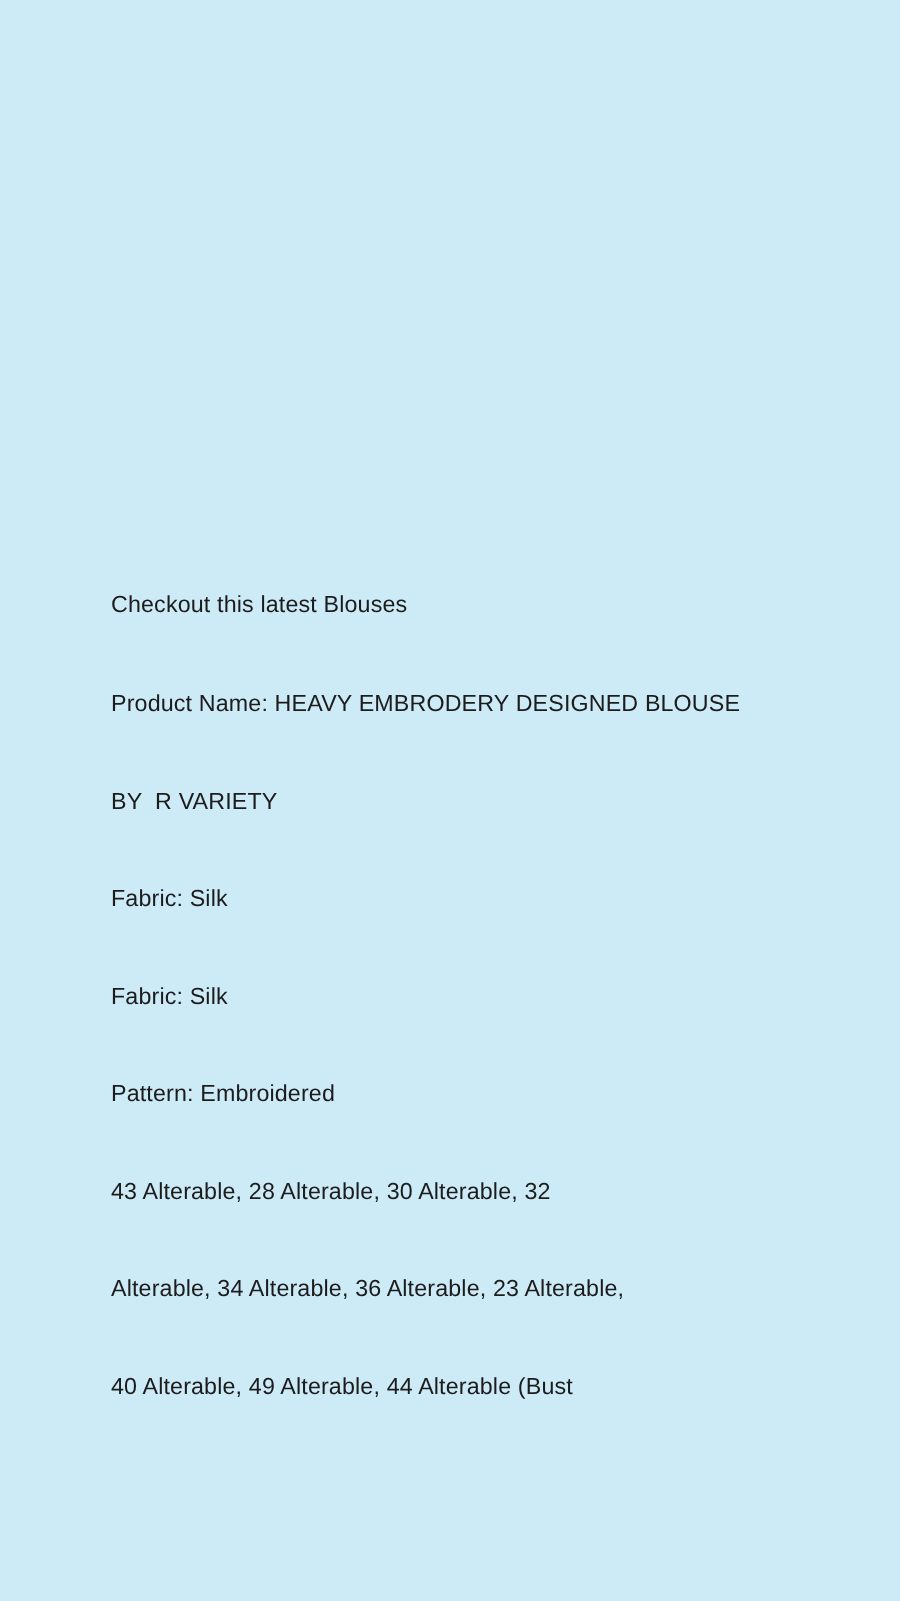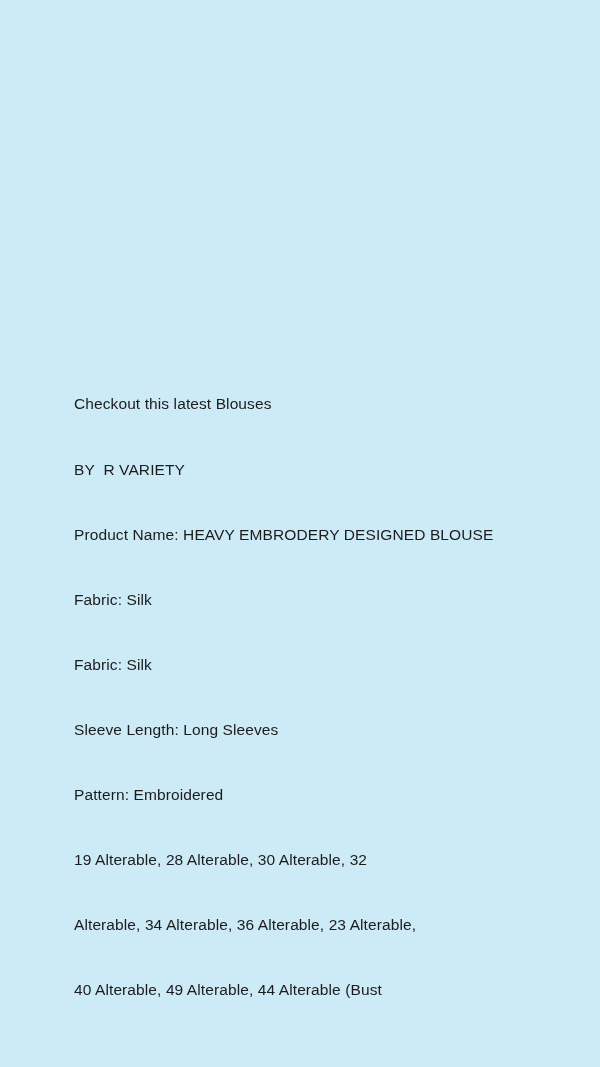--- a/index.html
+++ b/index.html
@@ -35,27 +35,26 @@
     display: block;
     min-height: 21.7px;
   }
 </style>
 </head>
 <body style="background: rgb(205, 234, 247);">
 
 <div class="page">
   <div class="product-text-block">
     <span class="line">Checkout this latest Blouses</span>
+    <span class="line">Product Name: HEAVY EMBRODERY DESIGNED BLOUSE</span>
     <span class="line">BY  R VARIETY</span>
-    <span class="line">Product Name: HEAVY EMBRODERY DESIGNED BLOUSE</span>
     <span class="line">Fabric: Silk</span>
     <span class="line">Fabric: Silk</span>
-    <span class="line">Sleeve Length: Long Sleeves</span>
     <span class="line">Pattern: Embroidered</span>
-    <span class="line">19 Alterable, 28 Alterable, 30 Alterable, 32</span>
+    <span class="line">43 Alterable, 28 Alterable, 30 Alterable, 32</span>
     <span class="line">Alterable, 34 Alterable, 36 Alterable, 23 Alterable,</span>
     <span class="line">40 Alterable, 49 Alterable, 44 Alterable (Bust</span>
     
     
     
     
     
     
     
   </div>

